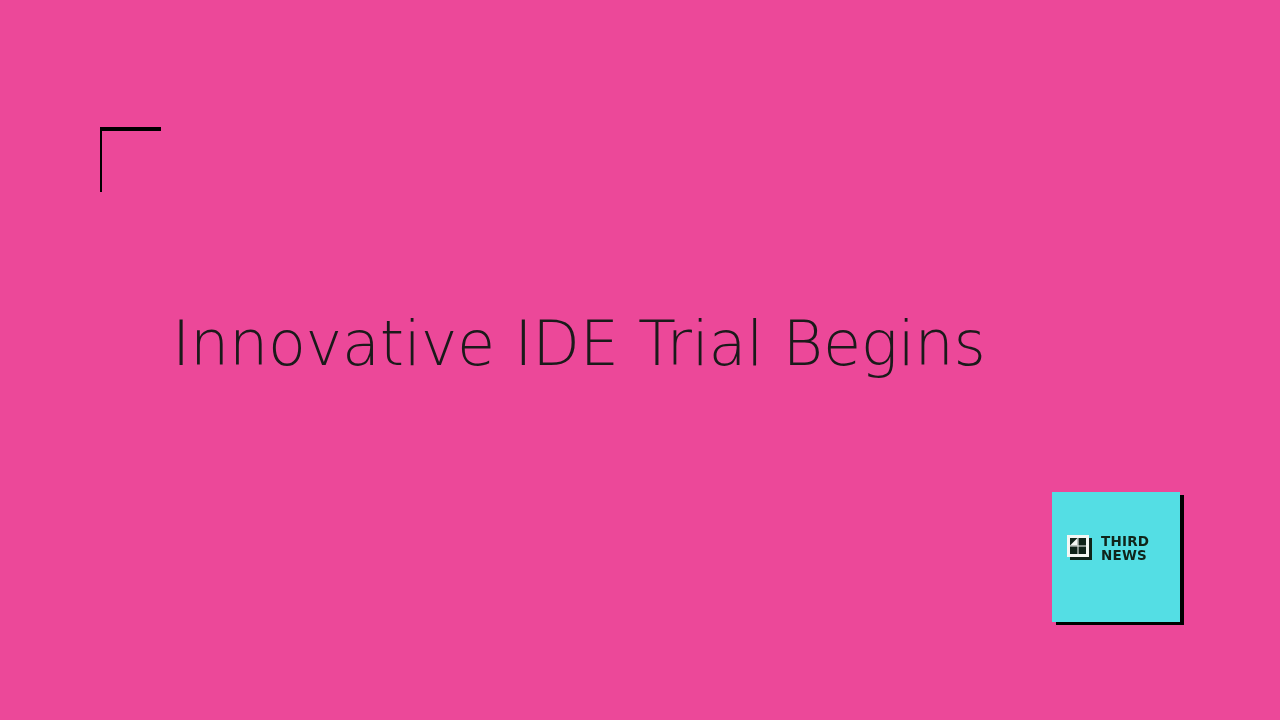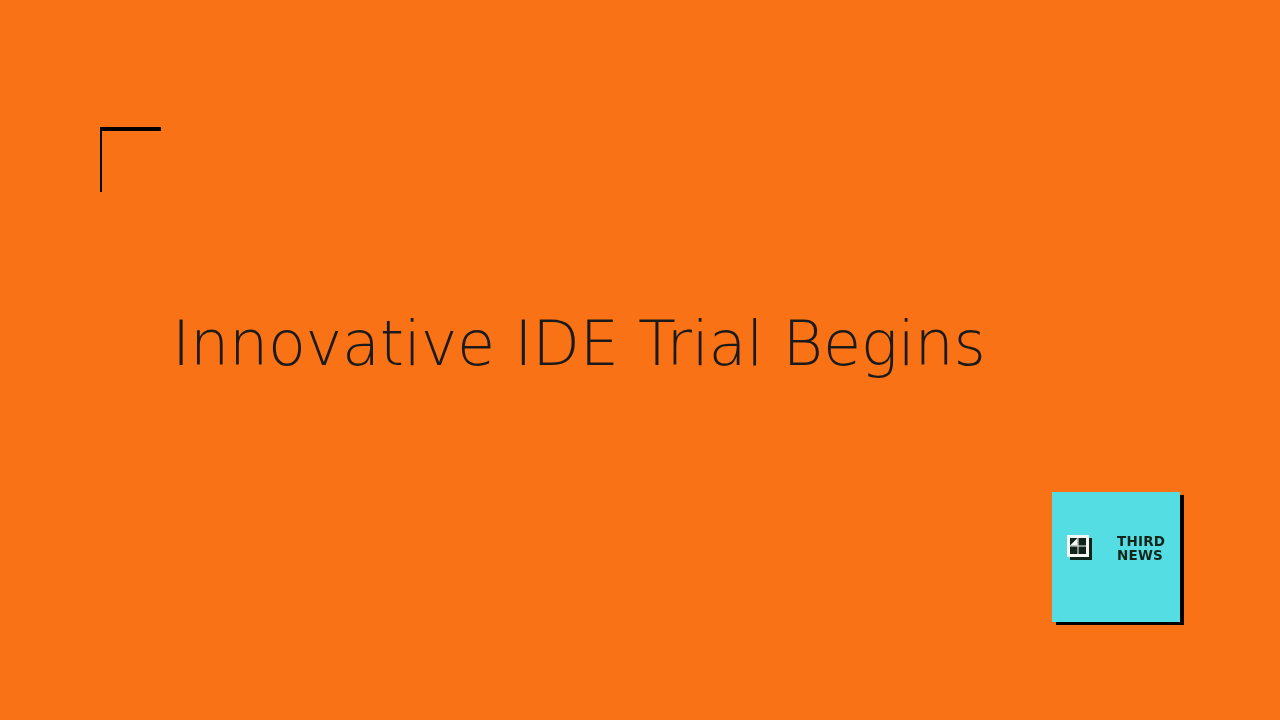--- a/index.html
+++ b/index.html
@@ -9,21 +9,21 @@
     background: #ffffff;
   }
   body {
     font-family: "Liberation Sans", sans-serif;
   }
 
   .slide {
     position: relative;
     width: 1280px;
     height: 720px;
-    background: #f97316;
+    background: #ec4899;
     overflow: hidden;
   }
 
   
   .corner-bracket {
     position: absolute;
     left: 100px;
     top: 127px;
     width: 61px;
     height: 65px;
@@ -83,21 +83,21 @@
     top: 0;
     width: 128px;
     height: 130px;
     background: #54dee4;
   }
   .logo-lockup {
     position: absolute;
     left: 14px;
     top: 42px;
     display: flex;
-    gap: 23px;
+    gap: 7px;
   }
   .logo-mark {
     position: relative;
     width: 28px;
     height: 28px;
     flex: 0 0 auto;
   }
   .logo-mark svg {
     display: block;
     width: 28px;

